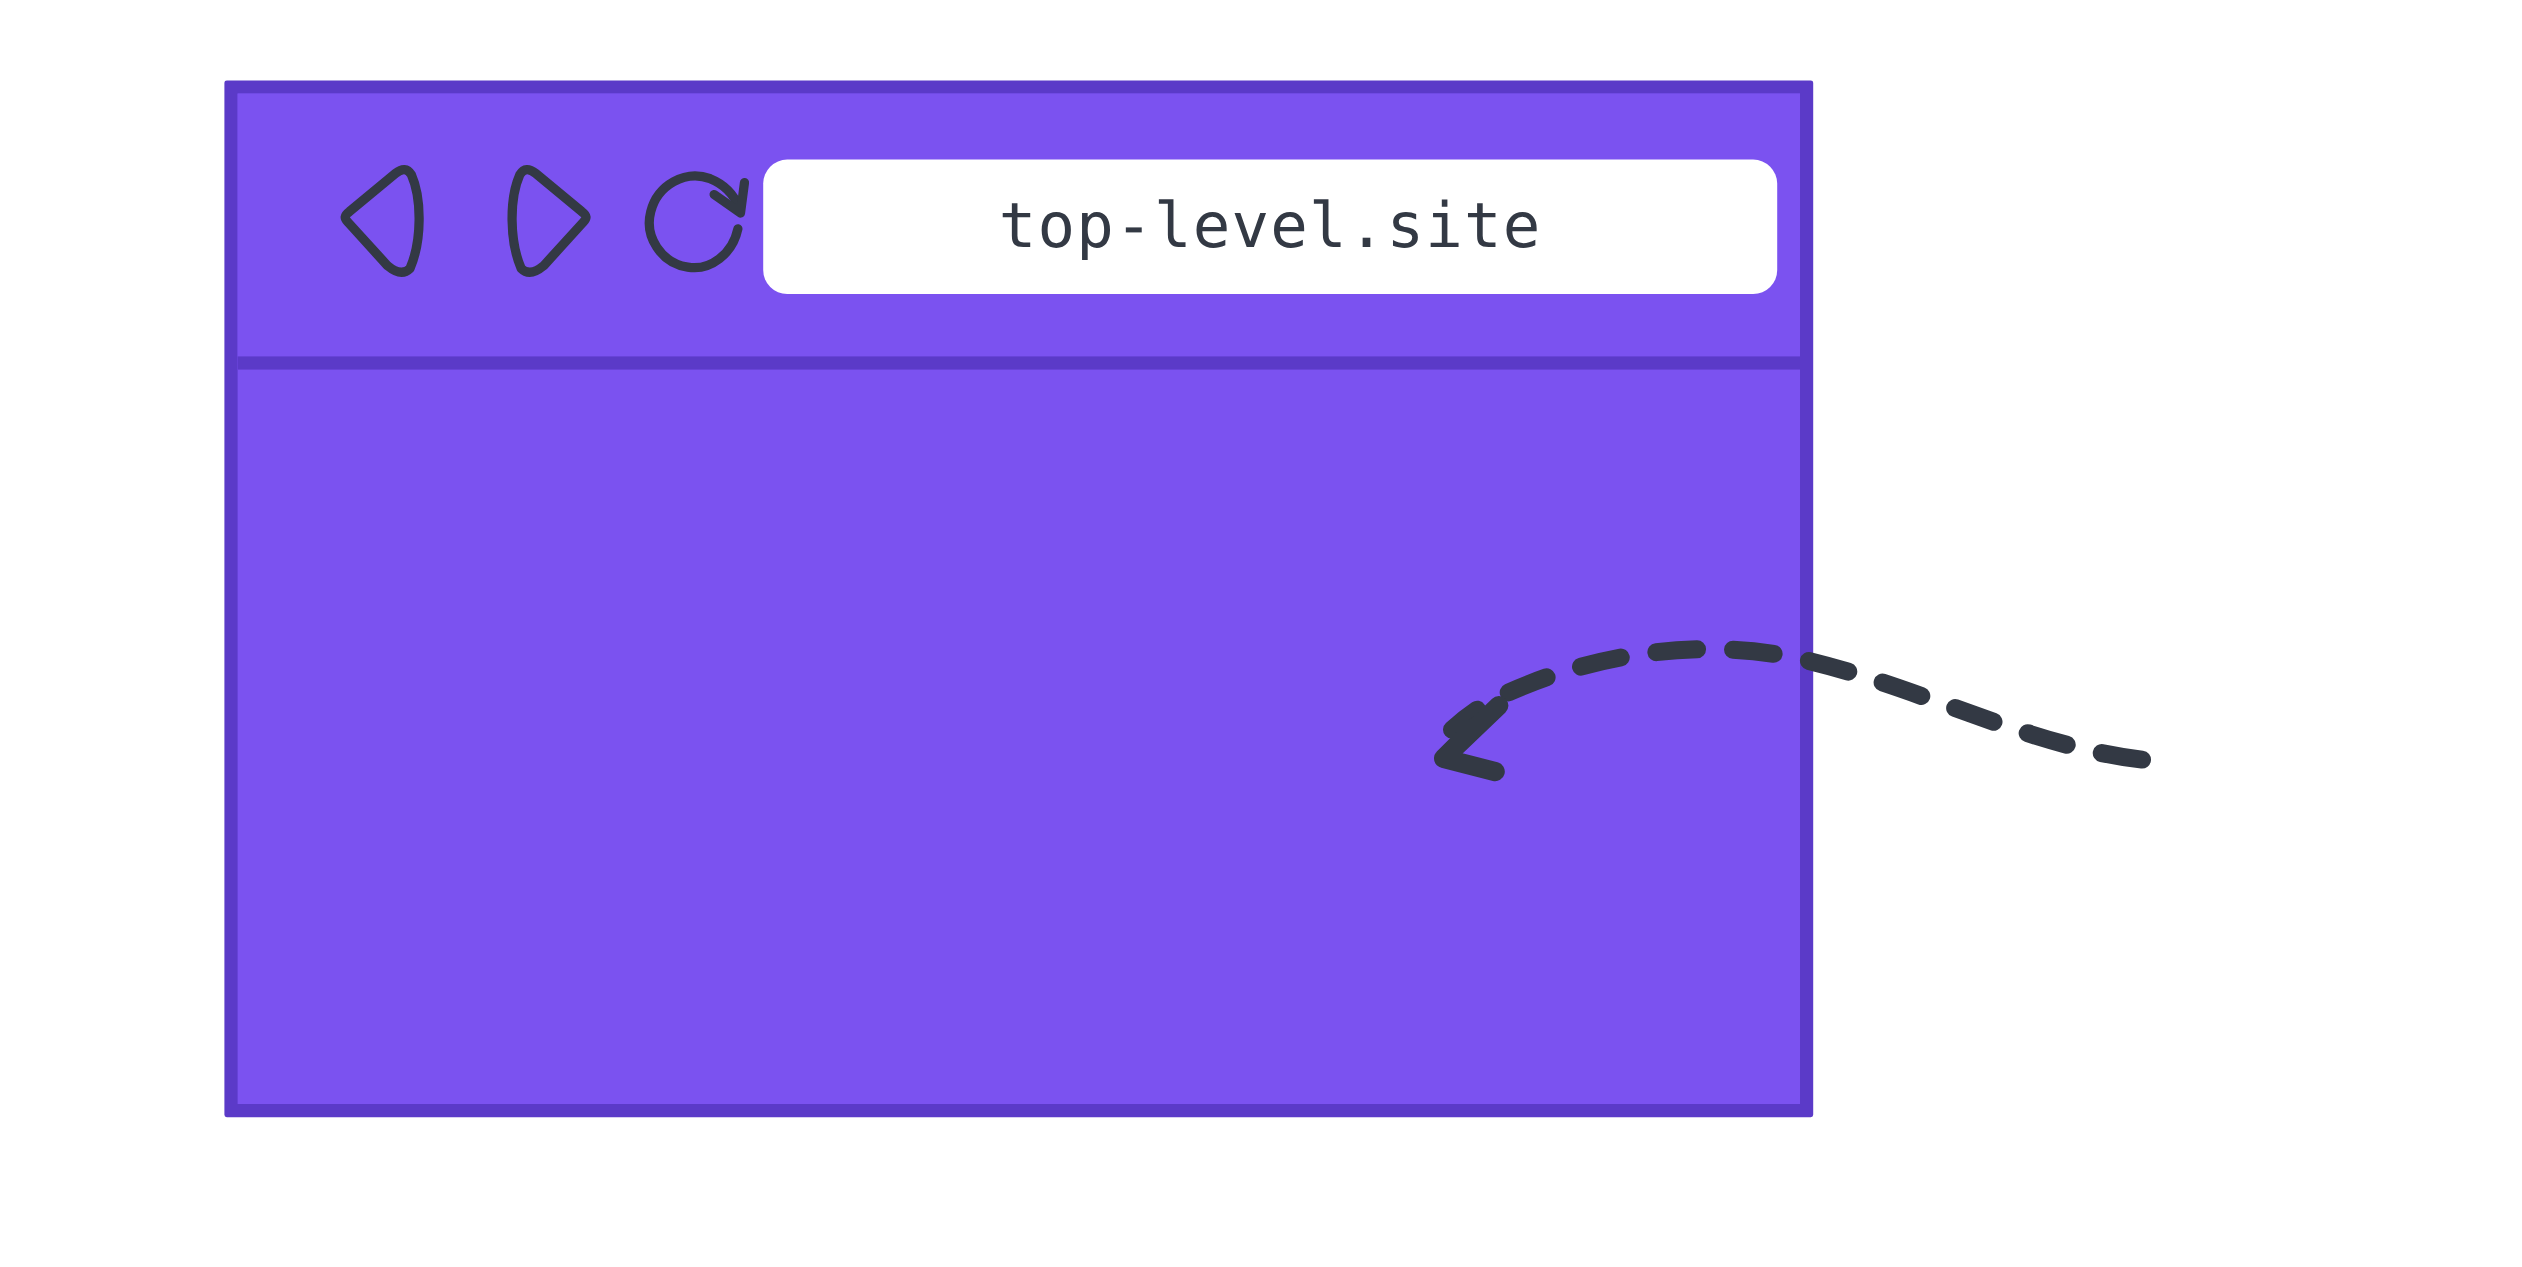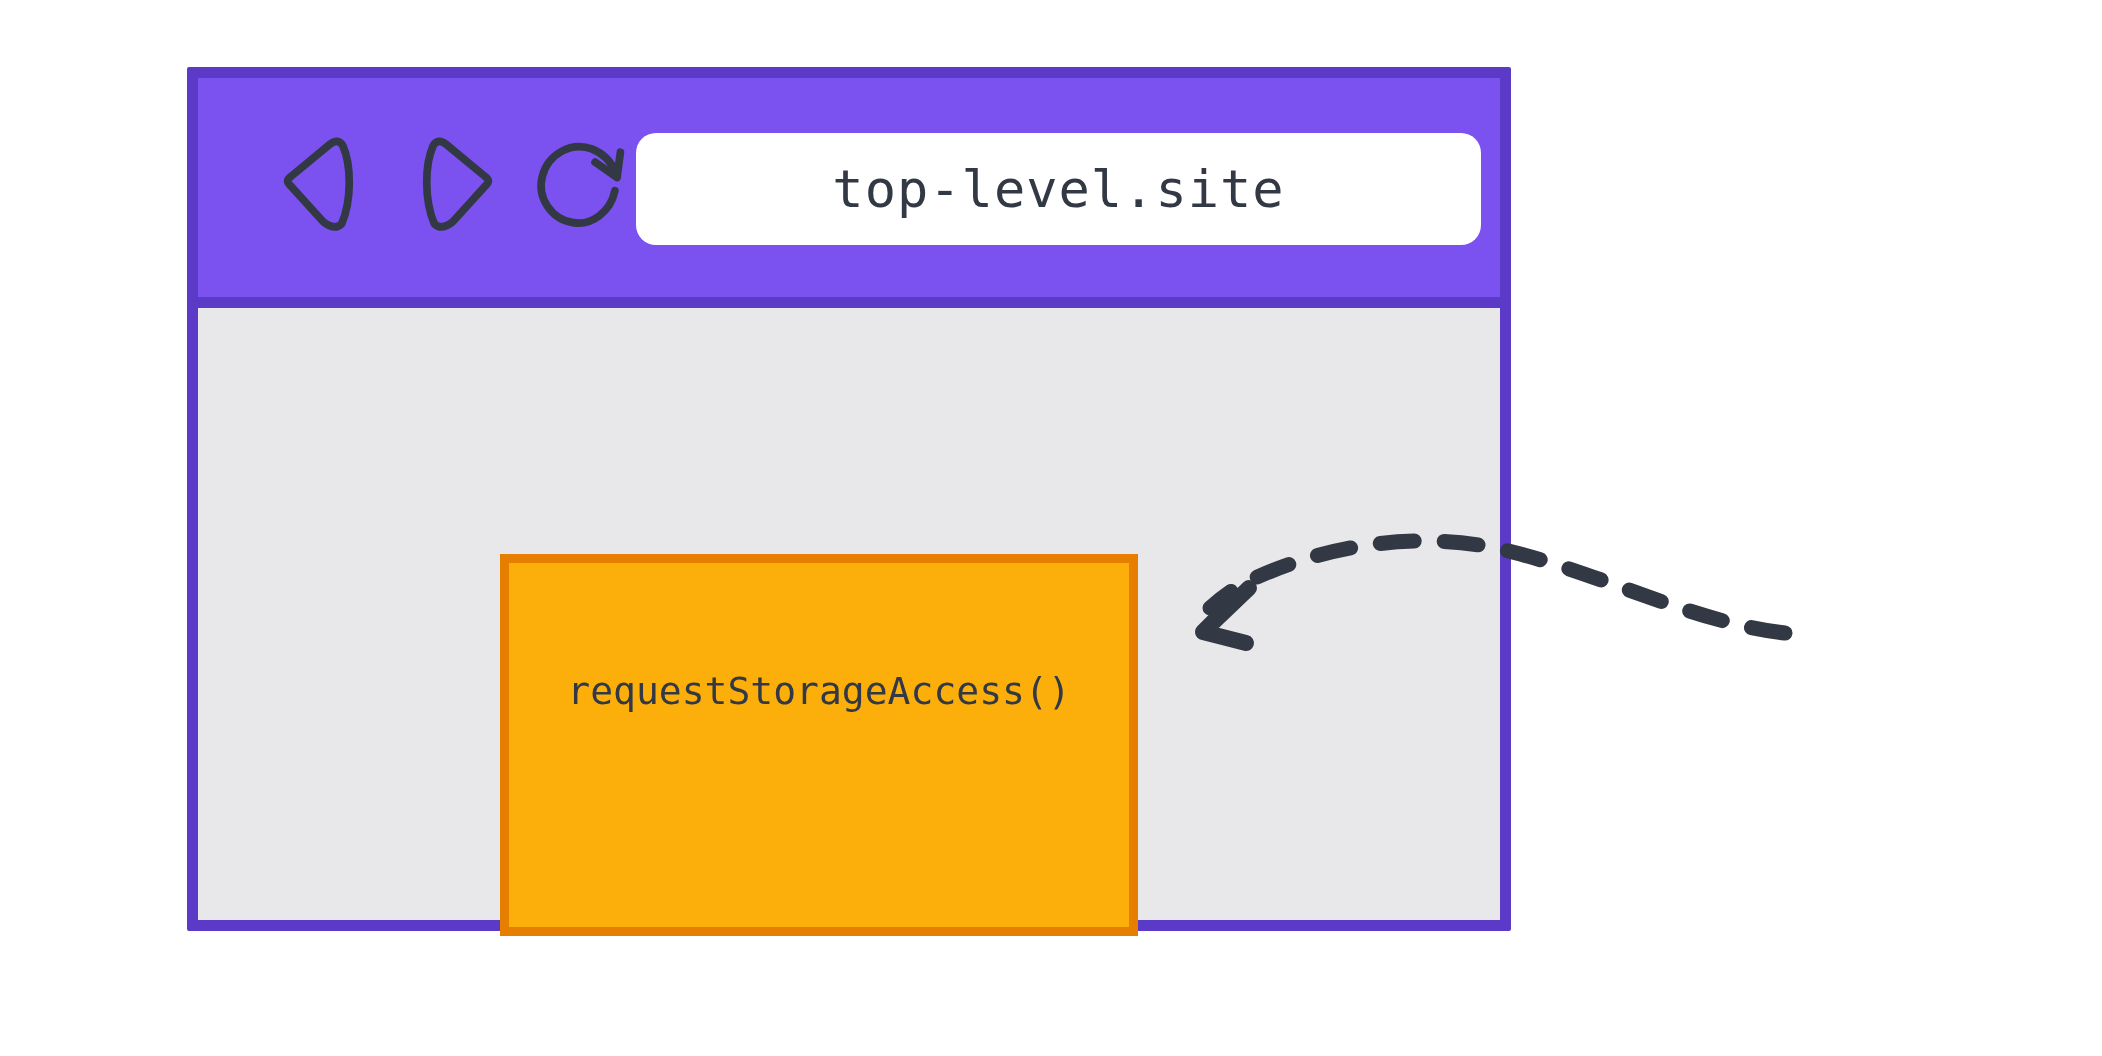--- a/index.html
+++ b/index.html
@@ -157,27 +157,20 @@
         </svg>
 
       </div>
 
       <div class="url-bar">
         <span class="url-text" title="Enter address">top-level.site</span>
       </div>
 
     </div>
 
-    <div class="browser-content">
-
-      <div class="embedded-frame">
-        <span class="embedded-frame-label">requestStorageAccess()</span>
-      </div>
-
-    </div>
 
   </div>
 
   <svg class="annotation-layer" viewBox="0 0 2102 1056">
     <path d="M1785 633 C 1690 622, 1600 572, 1500 549 C 1420 531, 1330 544, 1255 578 C 1237 586, 1222 597, 1210 608" fill="none" stroke="#333944" stroke-width="15" stroke-linecap="round" stroke-dasharray="34 30"></path>
     <path d="M1203 632 L 1249 588 M 1203 632 L 1246 643 M 1203 632 L 1230 605" fill="none" stroke="#333944" stroke-width="16" stroke-linecap="round" stroke-linejoin="round"></path>
   </svg>
 
 
 </div>

